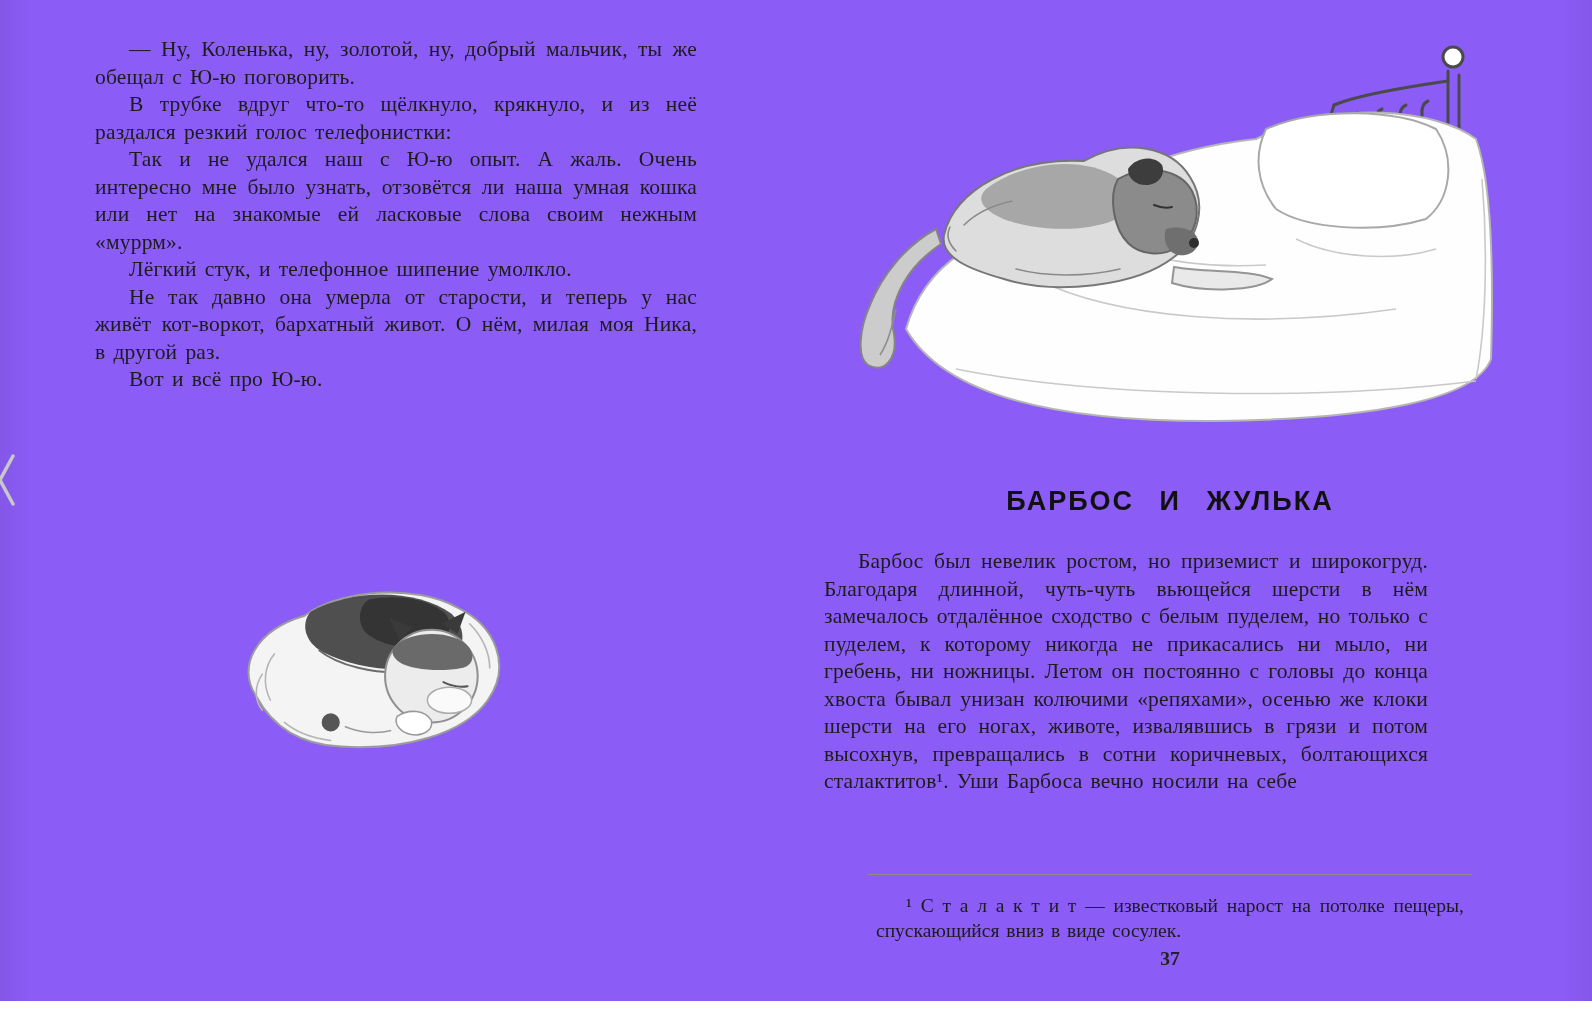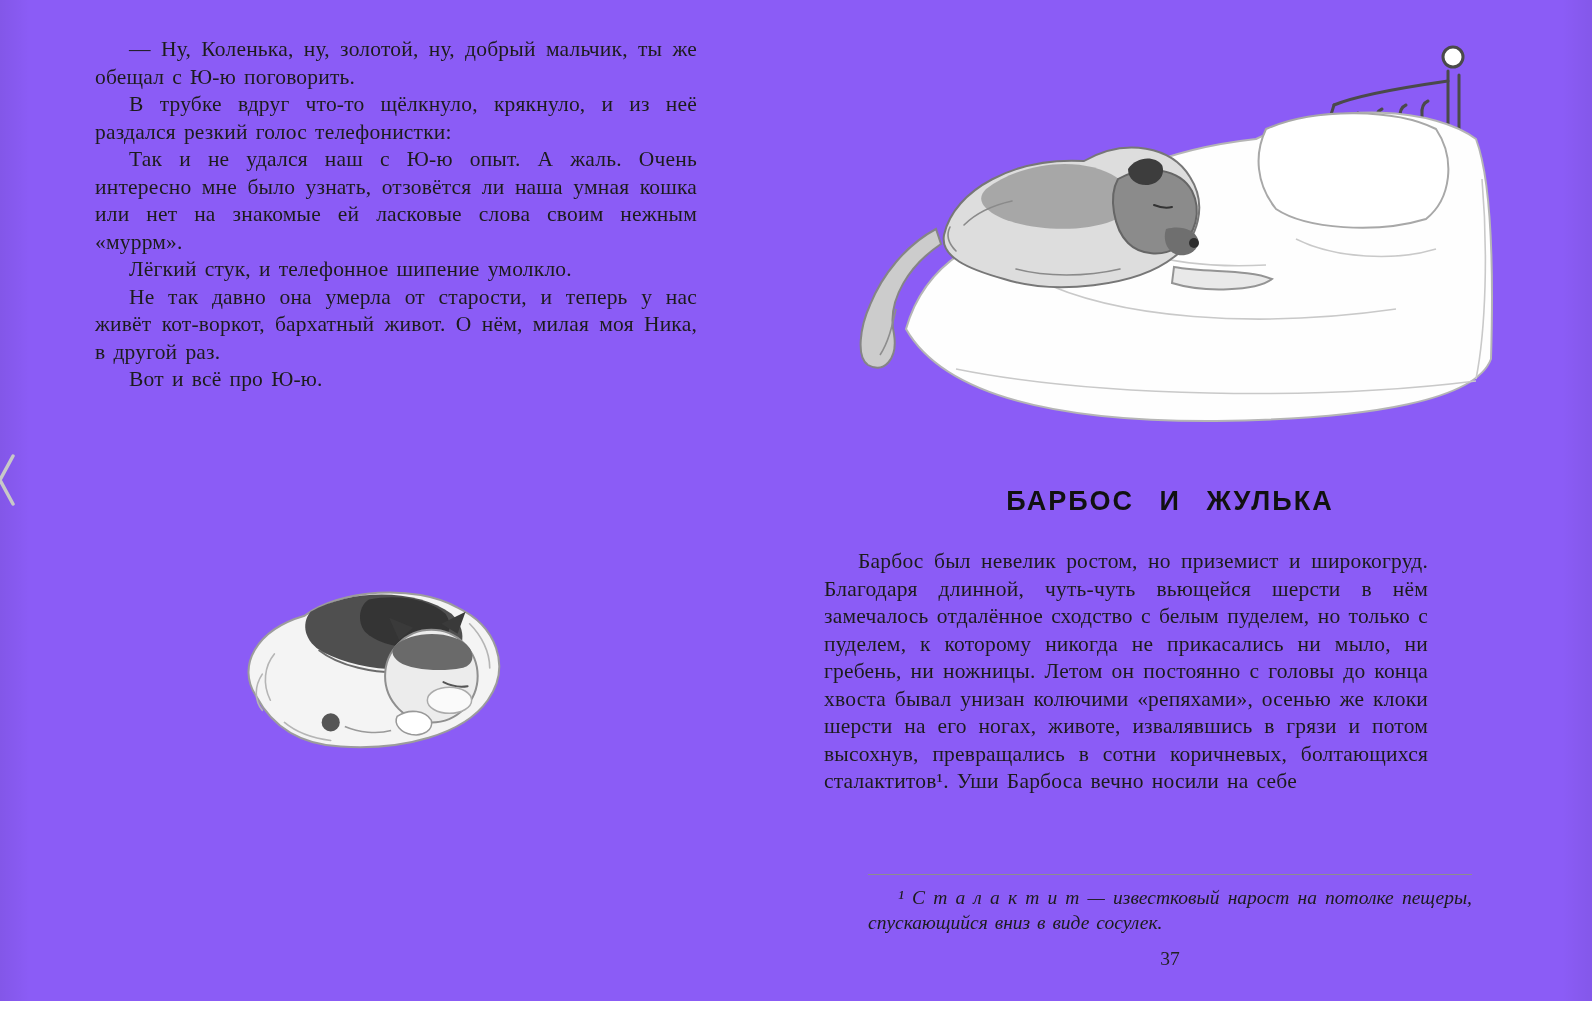--- a/index.html
+++ b/index.html
@@ -23,24 +23,24 @@
     letter-spacing:2px;word-spacing:16px;color:#111;}
 
   figure{margin:0;padding:0;position:absolute;}
   #cat-figure{left:218px;top:553px;width:312px;height:212px;}
   #dog-figure{left:836px;top:28px;width:672px;height:402px;}
   figure svg{width:100%;height:100%;display:block;}
 
   .footnote{position:absolute;left:868px;top:874px;width:604px;
     border-top:1px solid #8d8d8d;padding-top:10px;
     font-size:19.5px;line-height:25px;text-align:justify;word-spacing:2px;}
-  .footnote p{margin:0;text-indent:30px;font-style:italic;}
+  .footnote p{margin:8px;text-indent:30px;}
 
   .page-number{position:absolute;left:868px;top:948px;width:604px;text-align:center;
-    font-size:19.5px;color:#222;}
+    font-size:19.5px;color:#222;font-weight:bold;}
 
   .prev-nav{position:absolute;left:-5px;top:450px;width:24px;height:60px;cursor:pointer;
     background:none;border:none;padding:0;}
 </style>
 </head>
 <body>
 
 <div class="spread">
 
   <div class="edge left"></div>

